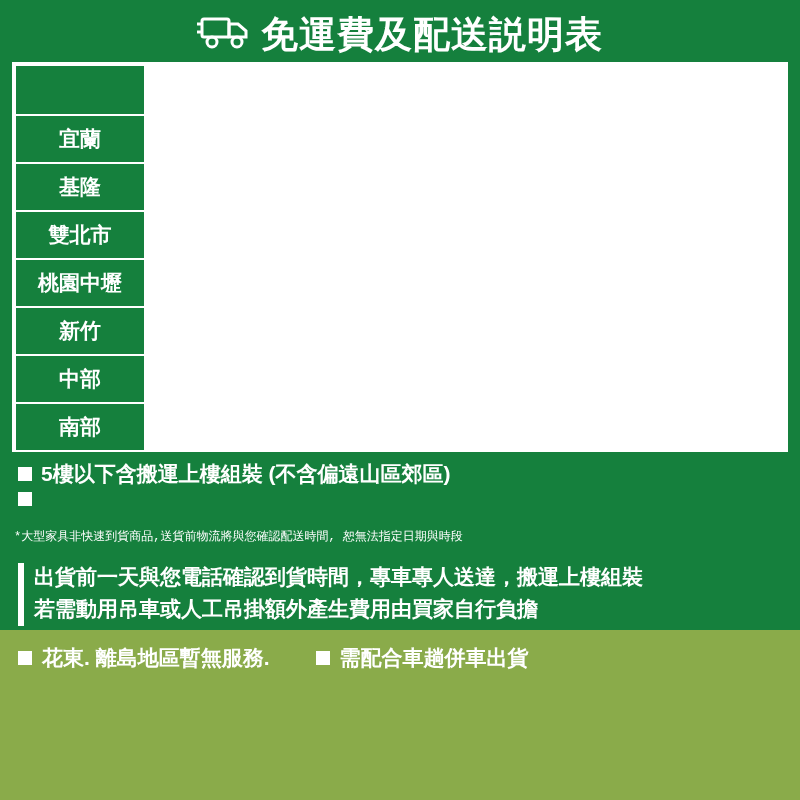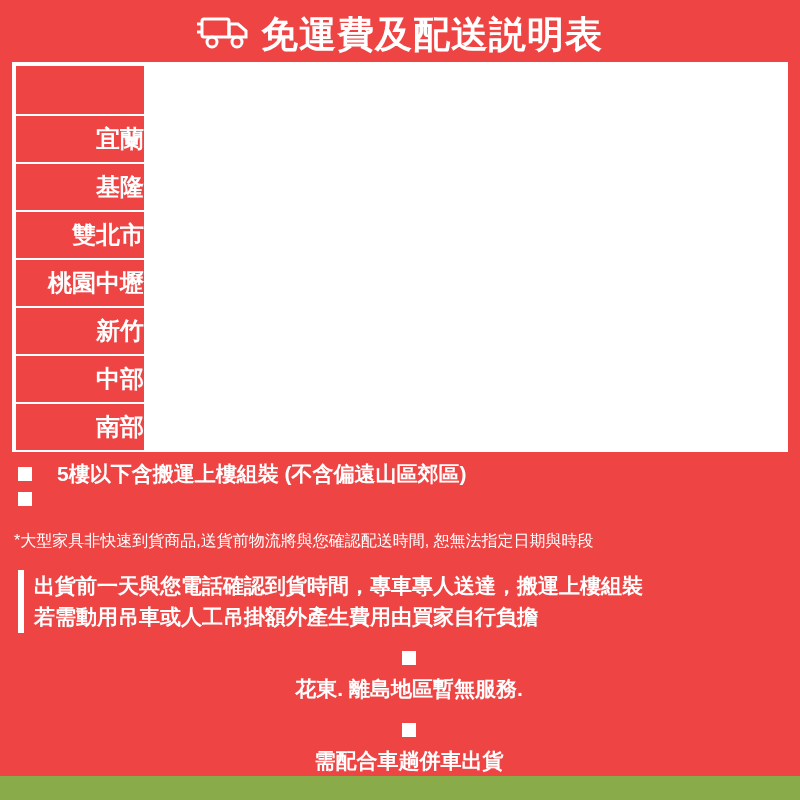--- a/index.html
+++ b/index.html
@@ -5,22 +5,22 @@
   * { box-sizing: border-box; }
   html, body {
     margin: 0; padding: 0;
     width: 800px; height: 800px;
     background: #8aab4a;
     font-family: "Liberation Sans", sans-serif;
     overflow: hidden;
   }
   #page {
     position: relative;
-    width: 800px; height: 776px;
-    background: #ef4444;
+    width: 800px; height: 630px;
+    background: #15803d;
   }
 
   
   .title-bar {
     display: flex;
     align-items: center;
     justify-content: center;
     gap: 10px;
     height: 62px;
     padding-top: 6px;
@@ -55,22 +55,21 @@
     padding: 0;
     height: 48px;
     font-size: 23px;
     line-height: 1.1;
   }
   table.freight thead th {
     font-size: 23px;
     height: 50px;
   }
   table.freight tbody td.rowhead {
-    font-size: 24px;
-    text-align: right;
+    font-size: 21px;
   }
   td.white-cell, th.white-cell {
     background: #ffffff;
     color: #000000;
   }
   .colg-0 { width: 130px; }
 
   
   .bullets {
     margin: 10px 0 0 18px;
@@ -84,59 +83,59 @@
   .sq {
     width: 14px; height: 14px;
     background: #ffffff;
     flex: 0 0 auto;
   }
   .bullet-text {
     color: #ffffff;
     font-size: 21px;
     font-weight: bold;
     line-height: 1.15;
-    margin-left: 16px;
   }
 
   
   .notes {
     margin: 22px 0 0 14px;
   }
   .note-line {
     color: #ffffff;
-    font-size: 16px;
+    font-size: 12px;
     line-height: 1.6;
+    font-family: Liberation Mono, monospace;
   }
 
   
   .highlight {
     margin: 16px 0 0 18px;
     display: flex;
     align-items: stretch;
     gap: 10px;
+    font-family: Liberation Mono, monospace;
   }
   .hl-bar {
     width: 6px;
     background: #ffffff;
     flex: 0 0 auto;
   }
   .hl-text {
     color: #ffffff;
     font-size: 21px;
     font-weight: bold;
     line-height: 1.5;
   }
 
   
   .footer {
     margin: 18px 0 0 18px;
     display: flex;
     align-items: center;
     gap: 10px;
-    flex-direction: column;
   }
   .footer .sq { width: 14px; height: 14px; }
   .footer-text {
     color: #ffffff;
     font-size: 21px;
     font-weight: bold;
   }
   .footer-gap { width: 26px; flex: 0 0 auto; }
 </style>
 </head>

